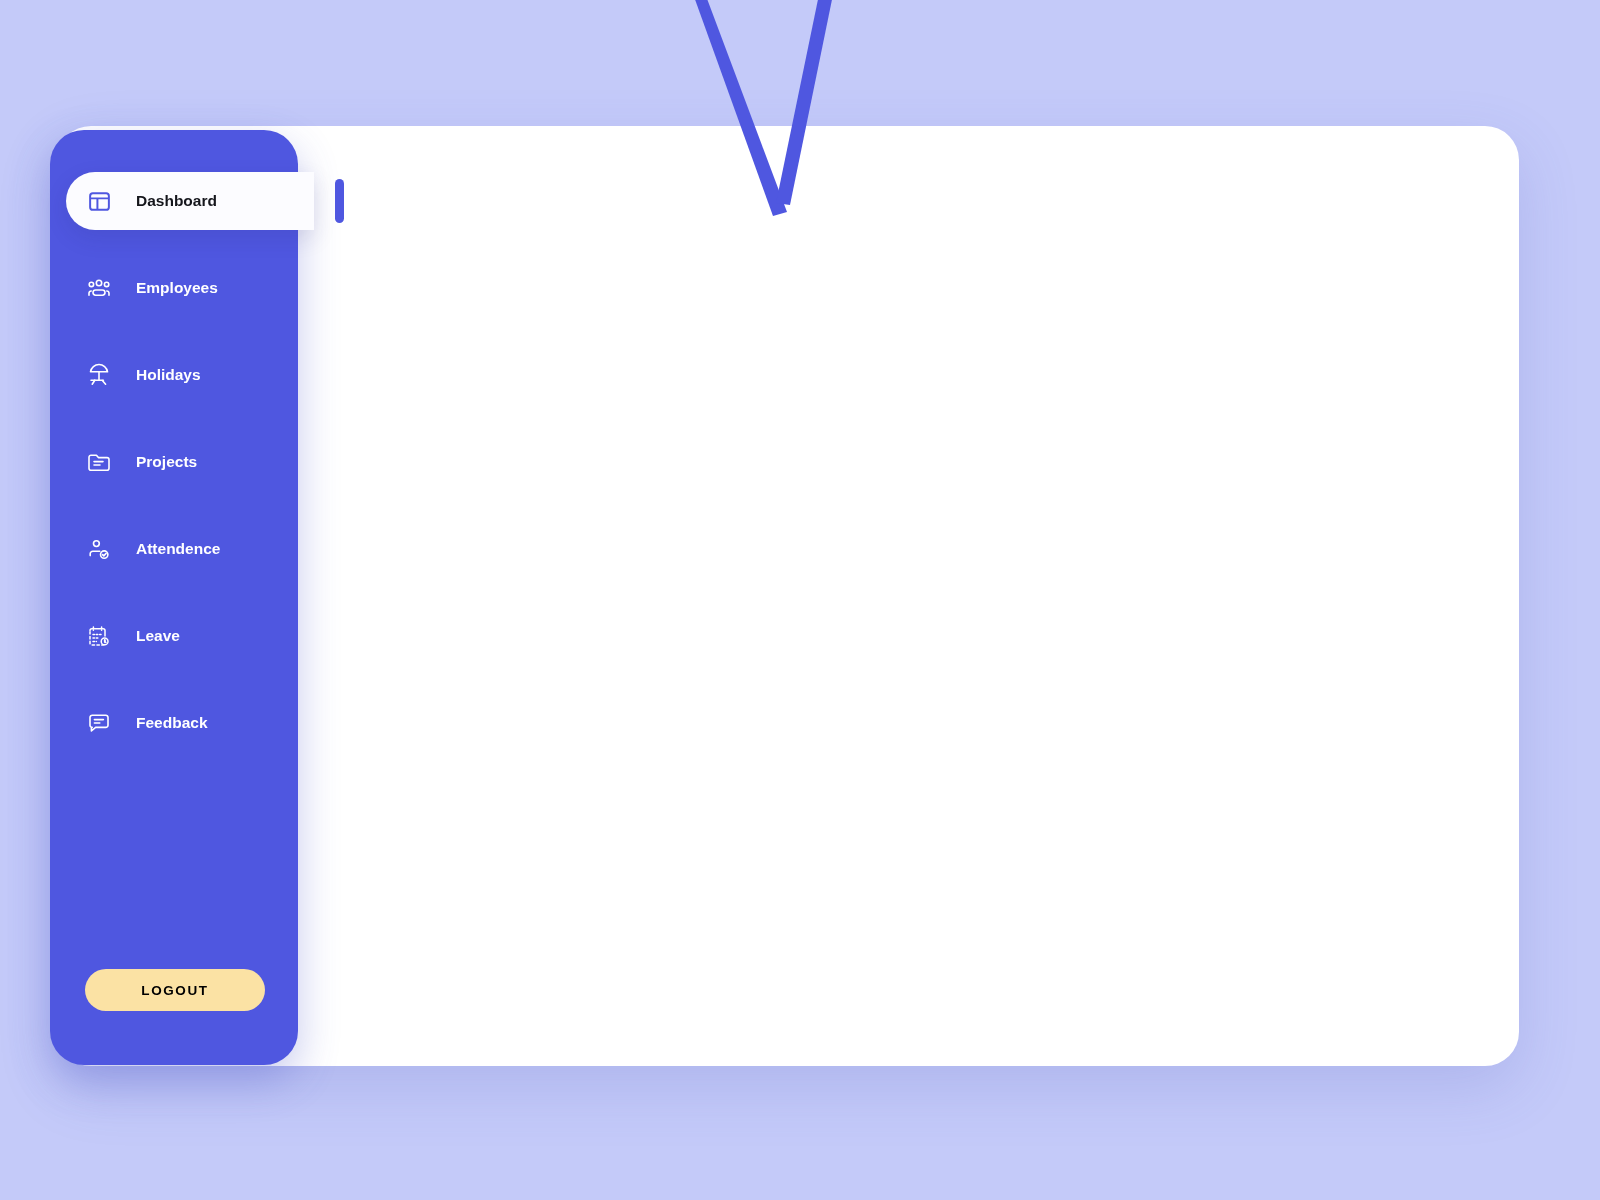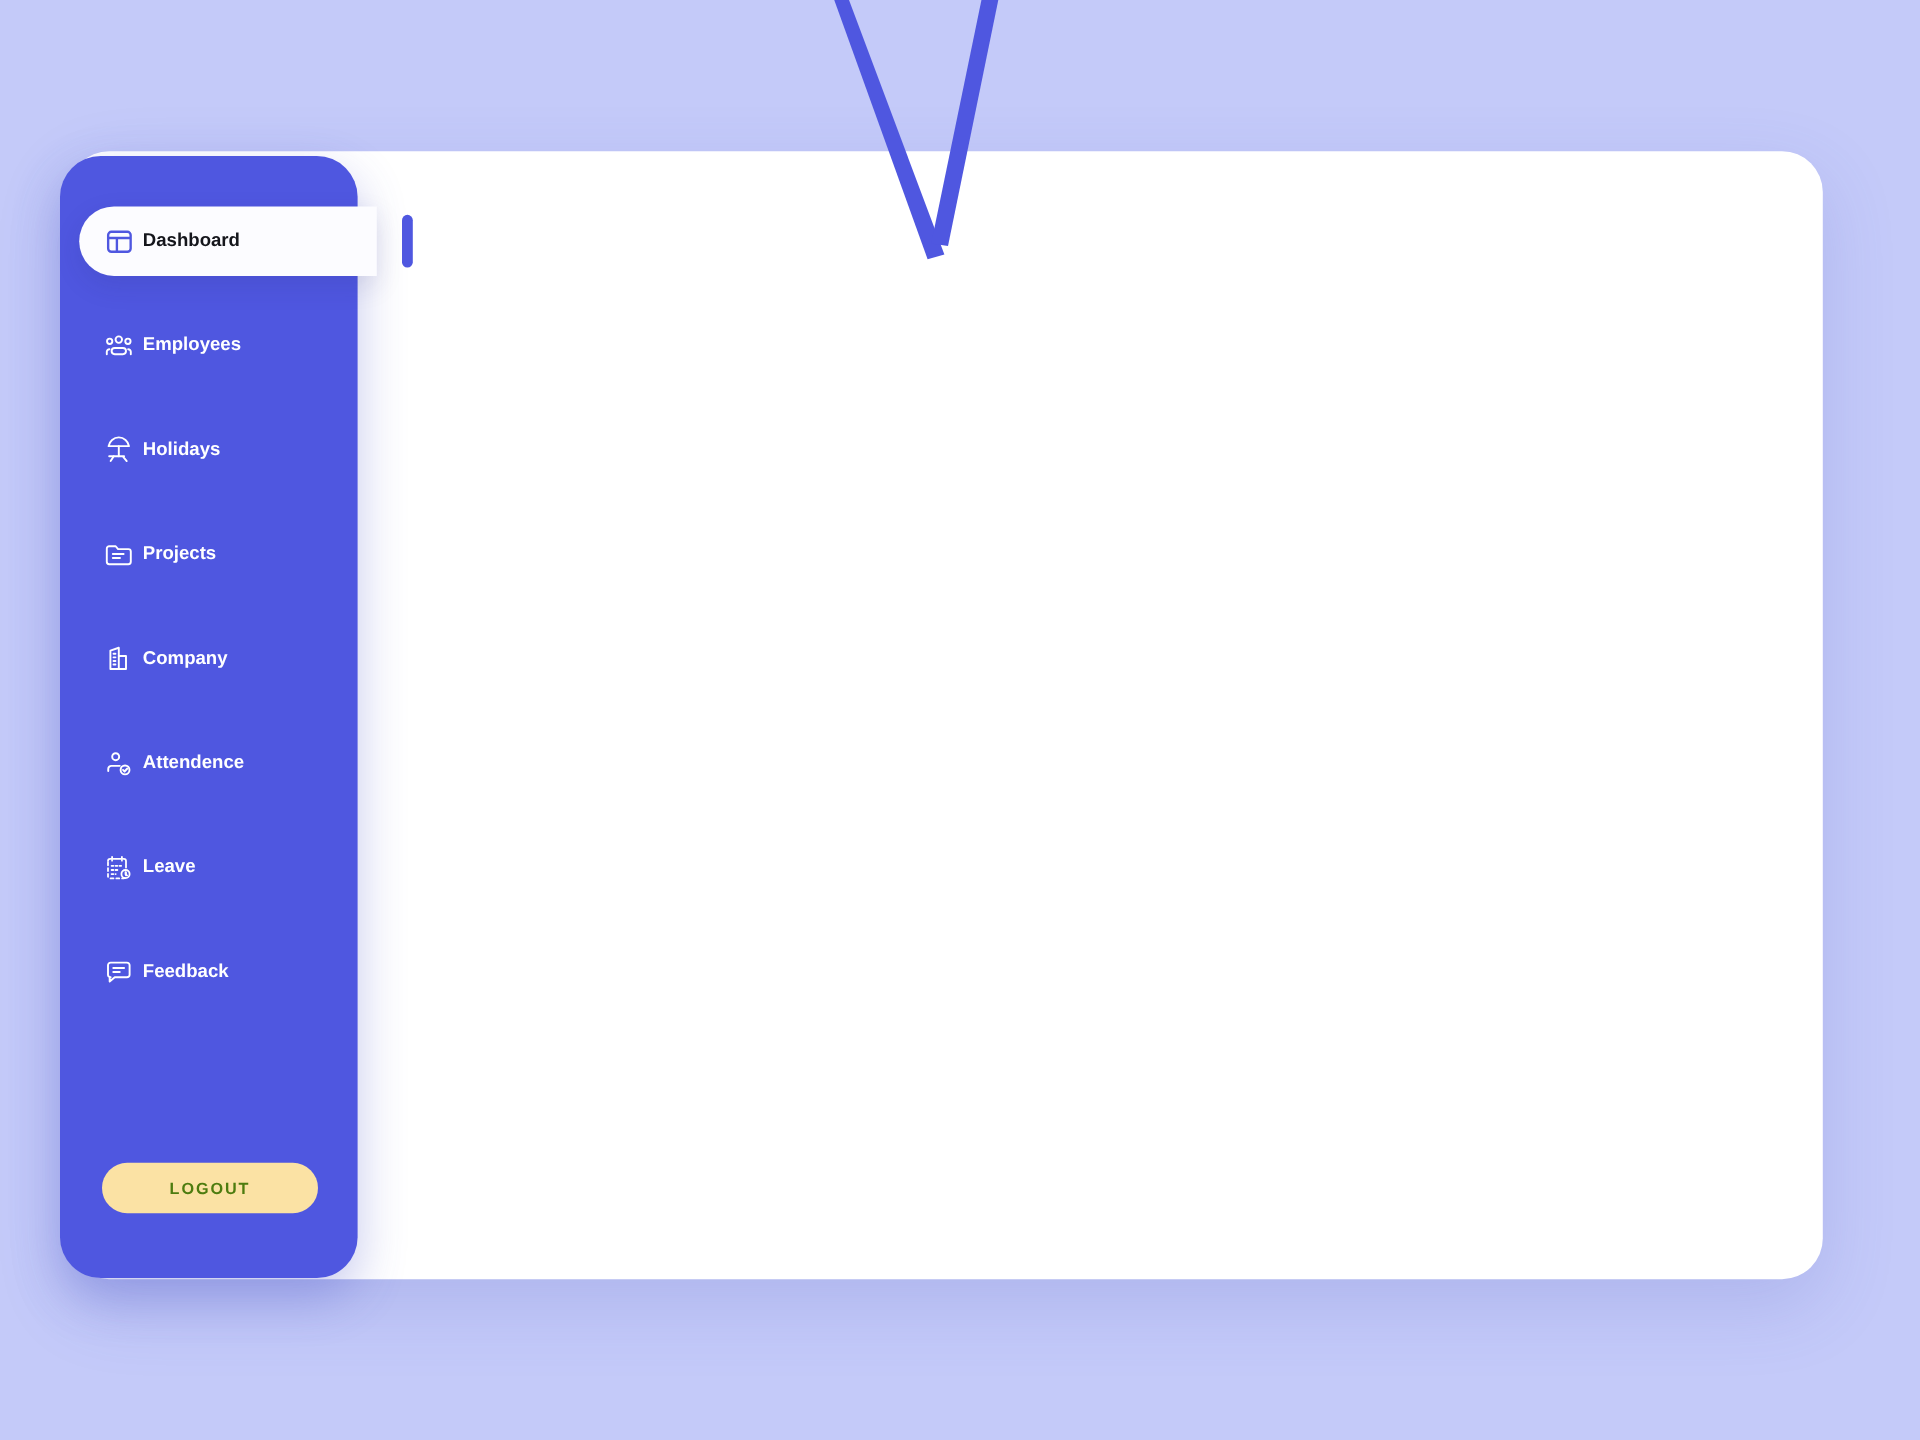--- a/index.html
+++ b/index.html
@@ -32,21 +32,21 @@
     z-index: 20;
     box-shadow: 0 16px 40px rgba(70,80,200,.30);
   }
   .brand { display: flex; align-items: center; gap: 12px; padding: 58px 0 0 34px; }
   .brand-text { font-size: 25px; font-weight: bold; letter-spacing: .5px; color: #ffffff; }
   .brand-text .y { color: #fbdd8f; }
 
   .nav { margin-top: 42px; }
   .nav-item {
     position: relative;
-    display: flex; align-items: center; gap: 5px;
+    display: flex; align-items: center; gap: 22px;
     height: 58px; padding-left: 34px;
     color: #ffffff; font-size: 15.5px; font-weight: 600;
     cursor: pointer;
   }
   .nav-item + .nav-item { margin-top: 29px; }
   .nav-item .ico { width: 30px; height: 30px; display:flex; align-items:center; justify-content:center; flex: 0 0 30px; }
   .nav-item.active {
     background: #fcfcff;
     color: #15161c;
     border-radius: 30px 0 0 30px;
@@ -57,21 +57,21 @@
   }
   .nav-item.active .ico svg { stroke: #4f57e0; }
   .active-notch {
     position: absolute; right: -30px; top: 50%; transform: translateY(-50%);
     width: 9px; height: 44px; background: #4f57e0; border-radius: 6px;
   }
 
   .logout {
     position: absolute; left: 35px; bottom: 54px;
     width: 180px; height: 42px;
-    background: #fbe2a4; color: #4d7c0f;
+    background: #fbe2a4; color: #000000;
     border: none; border-radius: 21px;
     font-family: "Liberation Sans", sans-serif;
     font-size: 13.5px; font-weight: bold; letter-spacing: 1.6px;
     cursor: pointer;
   }
 
   
   .main { position: absolute; left: 355px; top: 165px; width: 1140px; }
 
   
@@ -224,30 +224,20 @@
     <div class="nav-item">
       <span class="ico">
         <svg width="26" height="26" viewBox="0 0 26 26" fill="none" stroke="#ffffff" stroke-width="1.6" stroke-linejoin="round" stroke-linecap="round">
           <path d="M3 8.2a2 2 0 012-2h5.4l2 2.4H21a2 2 0 012 2v8.6a2 2 0 01-2 2H5a2 2 0 01-2-2z"></path>
           <path d="M8 12.6h9M8 16h6"></path>
         </svg>
       </span>
       <span>Projects</span>
     </div>
 
-    <div class="nav-item">
-      <span class="ico">
-        <svg width="26" height="26" viewBox="0 0 26 26" fill="none" stroke="#ffffff" stroke-width="1.6" stroke-linejoin="round" stroke-linecap="round">
-          <path d="M6 21.5V6.2l7-2.4v17.7z"></path>
-            <path d="M13 10.6h6v10.9h-6"></path>
-          <path d="M8.6 8.8h1.6M8.6 11.8h1.6M8.6 14.8h1.6M8.6 17.8h1.6"></path>
-        </svg>
-      </span>
-      <span>Company</span>
-    </div>
 
     <div class="nav-item">
       <span class="ico">
         <svg width="26" height="26" viewBox="0 0 26 26" fill="none" stroke="#ffffff" stroke-width="1.6" stroke-linecap="round" stroke-linejoin="round">
           <circle cx="10.4" cy="7.6" r="2.9"></circle>
           <path d="M4.2 19.6v-1.8a2.6 2.6 0 012.6-2.6h7"></path>
           <circle cx="18.2" cy="18.6" r="3.7"></circle>
             <path d="M16.5 18.6l1.3 1.3 2.3-2.5"></path>
         </svg>
       </span>

